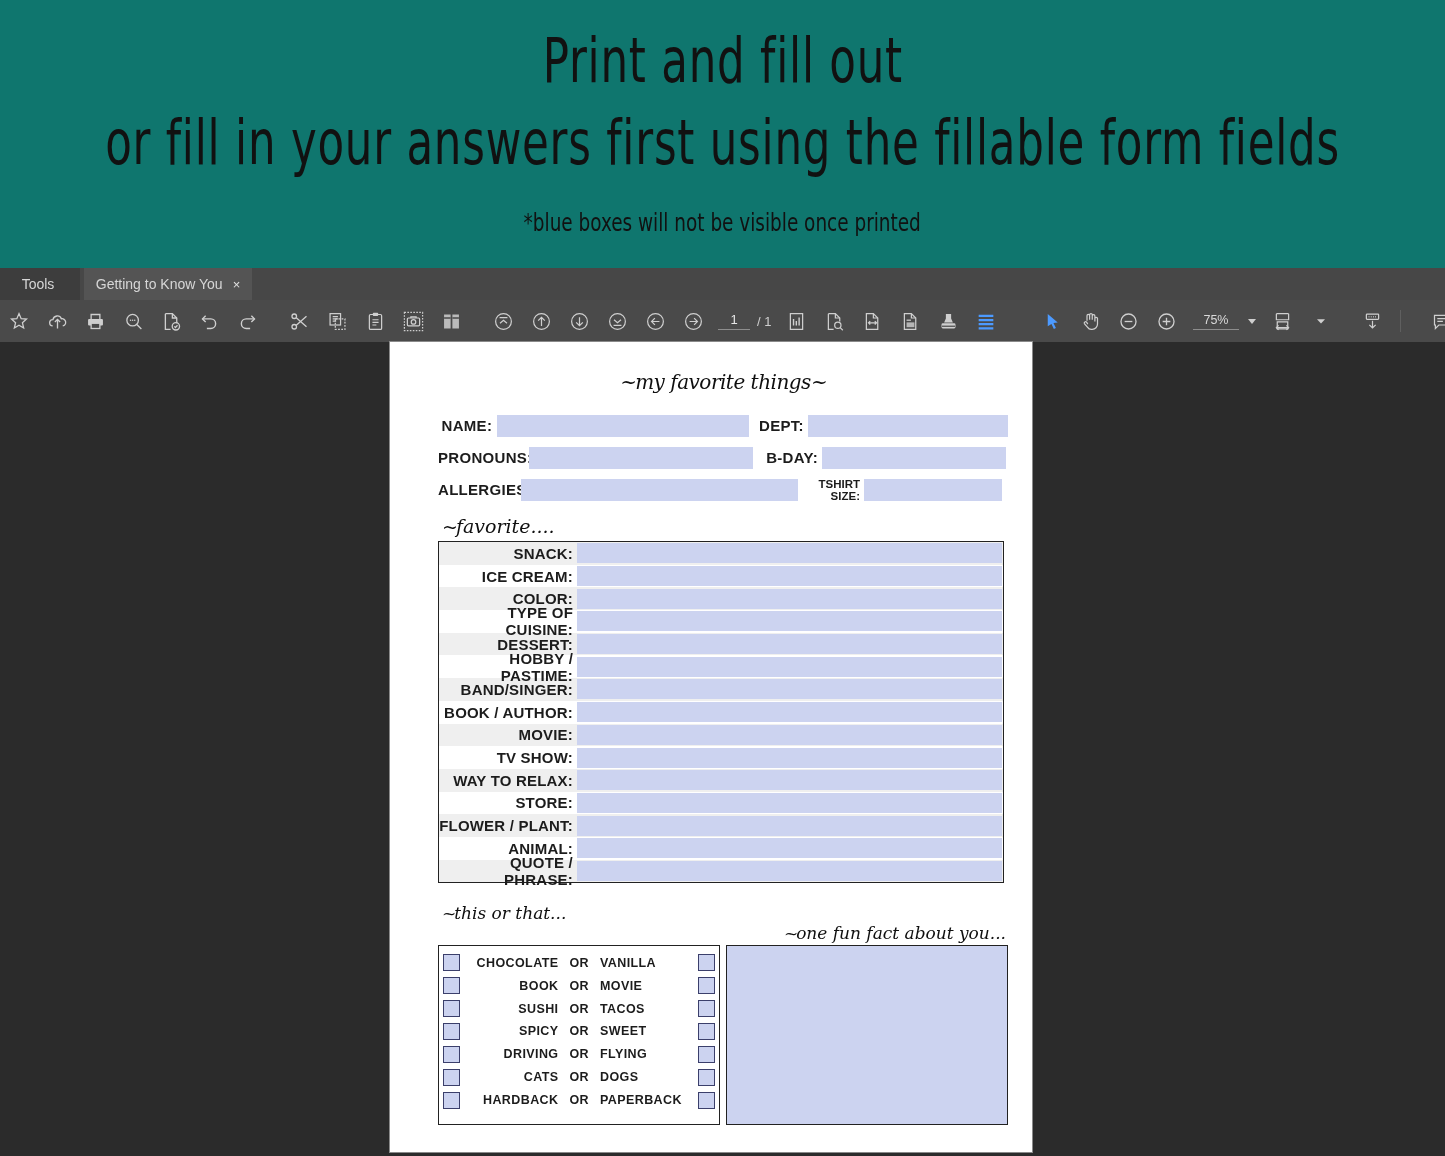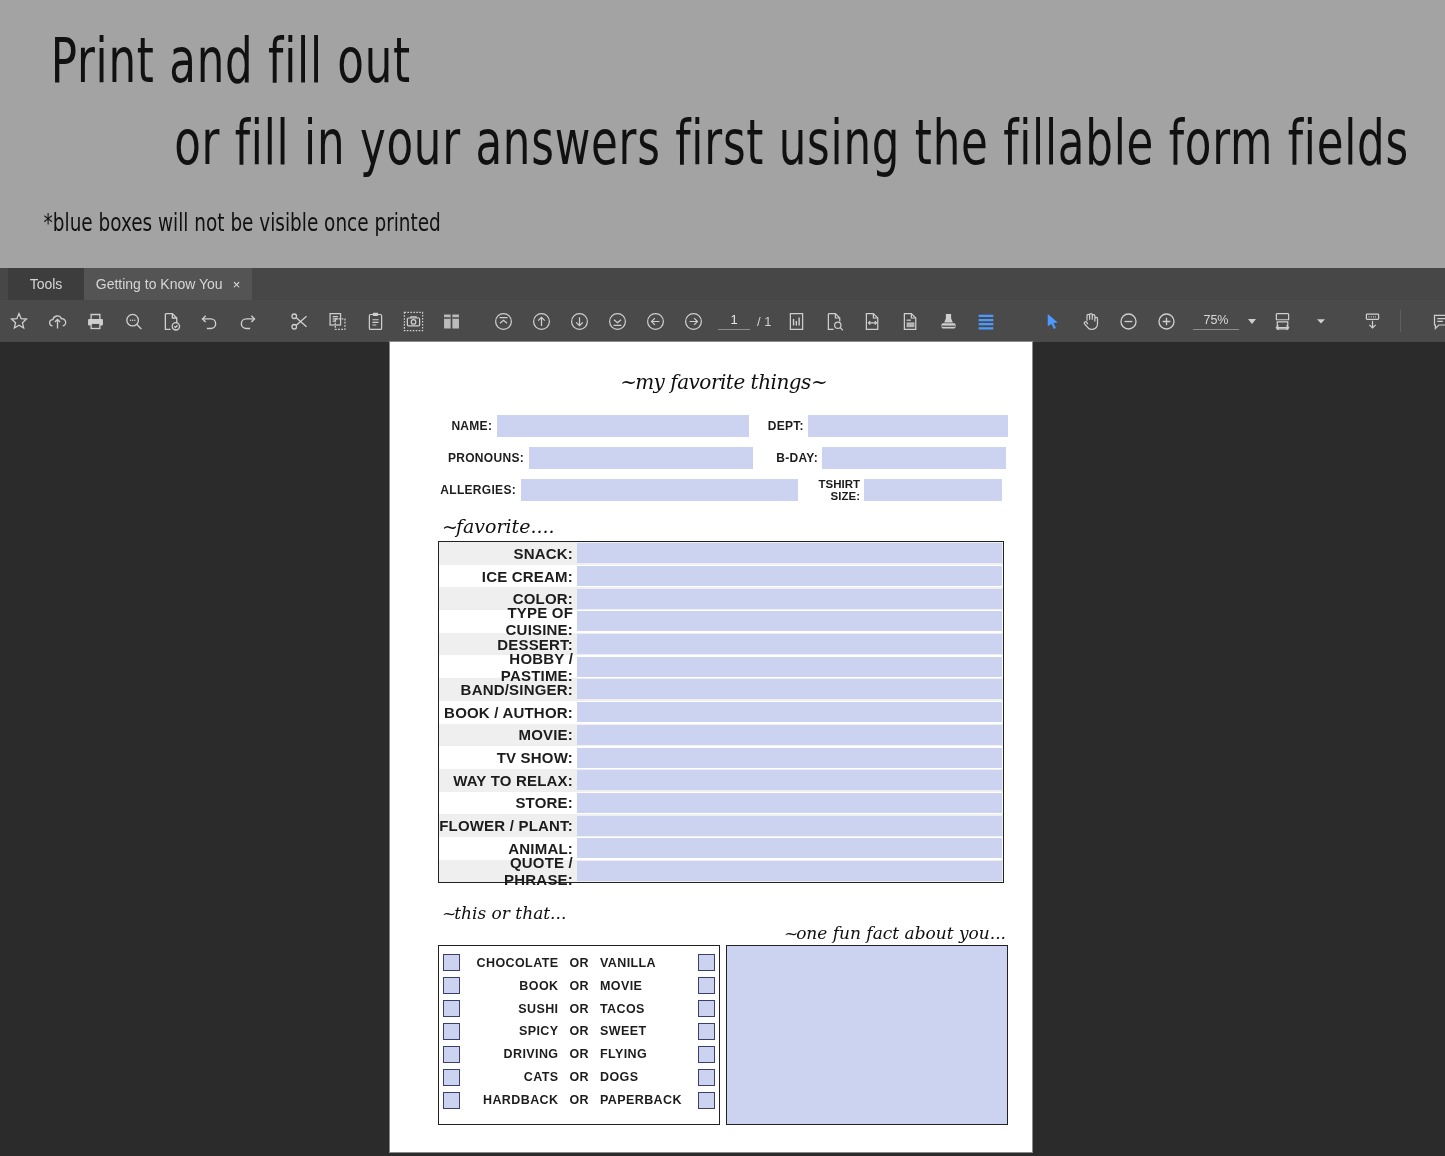--- a/index.html
+++ b/index.html
@@ -6,22 +6,22 @@
   body{
     width:1445px;height:1156px;overflow:hidden;
     background:#2b2b2b;
     font-family:"Liberation Sans", sans-serif;
   }
   .app{position:relative;width:1445px;height:1156px;}
 
   
   .banner{
     position:absolute;left:0;top:0;width:1445px;height:268px;
-    background:#a3a3a3;
-    display:flex;flex-direction:column;align-items:flex-start;
+    background:#0f766e;
+    display:flex;flex-direction:column;align-items:center;
   }
   .banner-l1{
     margin-top:30px;
     font-family:"Liberation Sans Narrow","DejaVu Sans Condensed","Liberation Sans",sans-serif;
     font-size:62px;line-height:1;color:#111;
     transform:scaleX(.78);transform-origin:center;font-weight:400;
     letter-spacing:1px;
   }
   .banner-l2{
     margin-top:20px;
@@ -39,21 +39,21 @@
   
   .tabstrip{
     position:absolute;left:0;top:268px;width:1445px;height:32px;
     background:#474747;
   }
   .tab{
     position:absolute;top:0;height:32px;
     display:flex;align-items:center;justify-content:center;
     font-size:14px;color:#d6d6d6;box-sizing:border-box;
   }
-  .tab.inactive{left:8px;width:80px;background:#3d3d3d;padding-right:4px;}
+  .tab.inactive{left:0;width:80px;background:#3d3d3d;padding-right:4px;}
   .tab.active{left:84px;width:168px;background:#545454;gap:10px;}
   .tab .close{font-size:13px;color:#e2e2e2;line-height:1;}
 
   
   .toolbar{
     position:absolute;left:0;top:300px;width:1445px;height:42px;
     background:#4a4a4a;display:flex;align-items:center;
     border-bottom:1px solid #3a3a3a;
   }
   .tb-icon{
@@ -97,21 +97,21 @@
   }
   .doc-title{
     text-align:center;font-size:20px;letter-spacing:-0.5px;margin-top:10px;
   }
   .tilde{font-style:normal;letter-spacing:-2px;}
 
   
   .id-rows{margin-top:20px;}
   .id-row{display:flex;align-items:center;height:23px;margin-bottom:9px;}
   .lbl{
-    font-size:12px;font-weight:bold;color:#1c1c1c;letter-spacing:.3px;
+    font-size:15px;font-weight:bold;color:#1c1c1c;letter-spacing:.3px;
     white-space:nowrap;text-align:right;
   }
   .fld{background:#ccd3f0;height:22px;}
   .lbl-stack{
     font-size:11.5px;font-weight:bold;color:#1c1c1c;line-height:12px;
     text-align:right;white-space:nowrap;
   }
 
   
   .sec-head{font-size:19px;margin:14px 0 4px 4px;}

